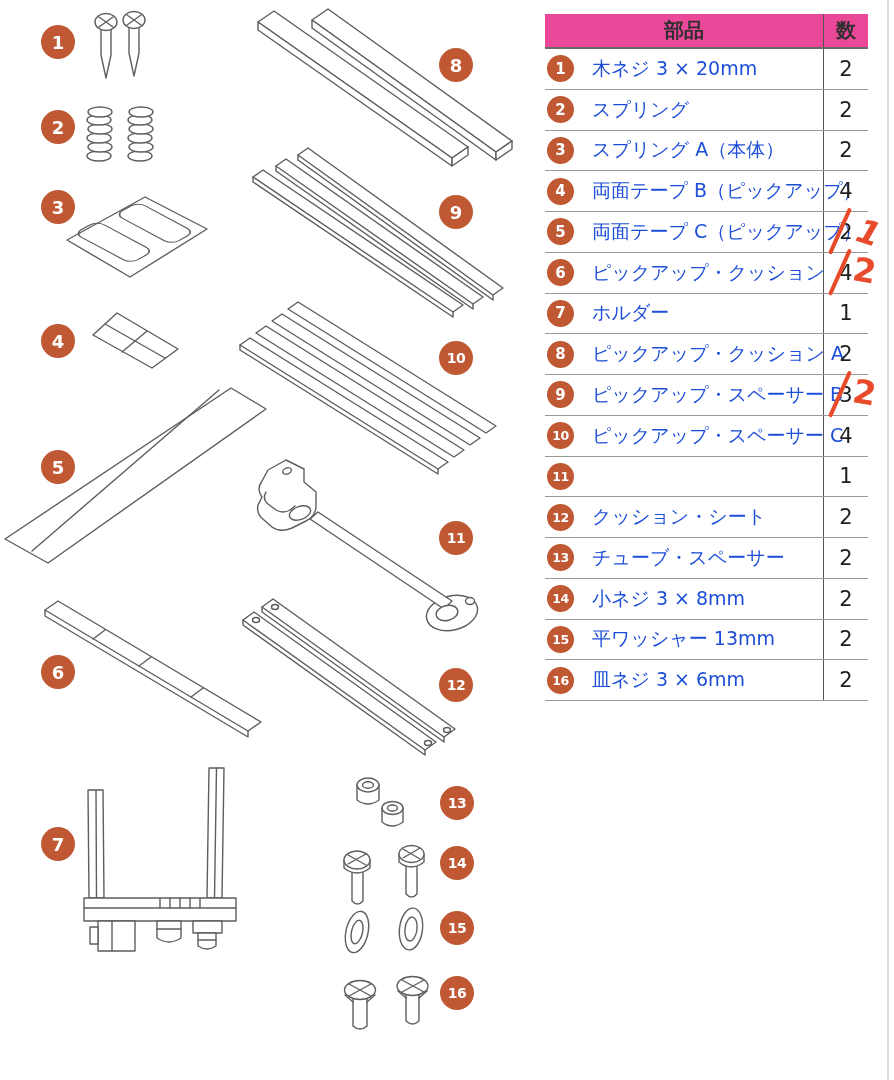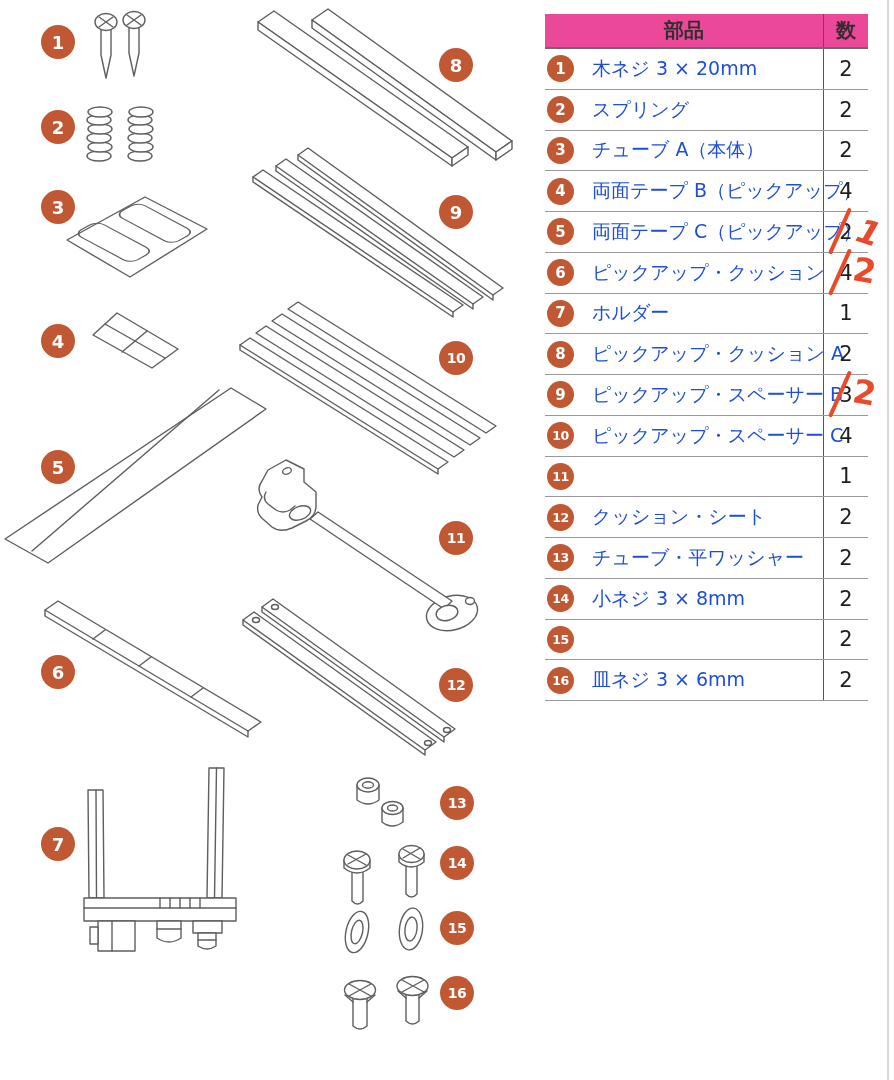--- a/index.html
+++ b/index.html
@@ -238,21 +238,21 @@
           <span class="rbadge">2</span>
           <span class="pname">スプリング</span>
         </div>
       <div class="cell-qty">
           <span class="qtyv">2</span>
         </div>
     </div>
     <div class="trow">
       <div class="cell-name">
           <span class="rbadge">3</span>
-          <span class="pname">チューブ A（本体）</span>
+          <span class="pname">スプリング A（本体）</span>
         </div>
       <div class="cell-qty">
           <span class="qtyv">2</span>
         </div>
     </div>
     <div class="trow">
       <div class="cell-name">
           <span class="rbadge">4</span>
           <span class="pname">両面テープ B（ピックアップ）</span>
         </div>
@@ -333,38 +333,39 @@
           <span class="rbadge two">12</span>
           <span class="pname">クッション・シート</span>
         </div>
       <div class="cell-qty">
           <span class="qtyv">2</span>
         </div>
     </div>
     <div class="trow">
       <div class="cell-name">
           <span class="rbadge two">13</span>
-          <span class="pname">チューブ・平ワッシャー</span>
+          <span class="pname">チューブ・スペーサー</span>
         </div>
       <div class="cell-qty">
           <span class="qtyv">2</span>
         </div>
     </div>
     <div class="trow">
       <div class="cell-name">
           <span class="rbadge two">14</span>
           <span class="pname">小ネジ 3 × 8mm</span>
         </div>
       <div class="cell-qty">
           <span class="qtyv">2</span>
         </div>
     </div>
     <div class="trow">
       <div class="cell-name">
           <span class="rbadge two">15</span>
+          <span class="pname">平ワッシャー 13mm</span>
         </div>
       <div class="cell-qty">
           <span class="qtyv">2</span>
         </div>
     </div>
     <div class="trow">
       <div class="cell-name">
           <span class="rbadge two">16</span>
           <span class="pname">皿ネジ 3 × 6mm</span>
         </div>

